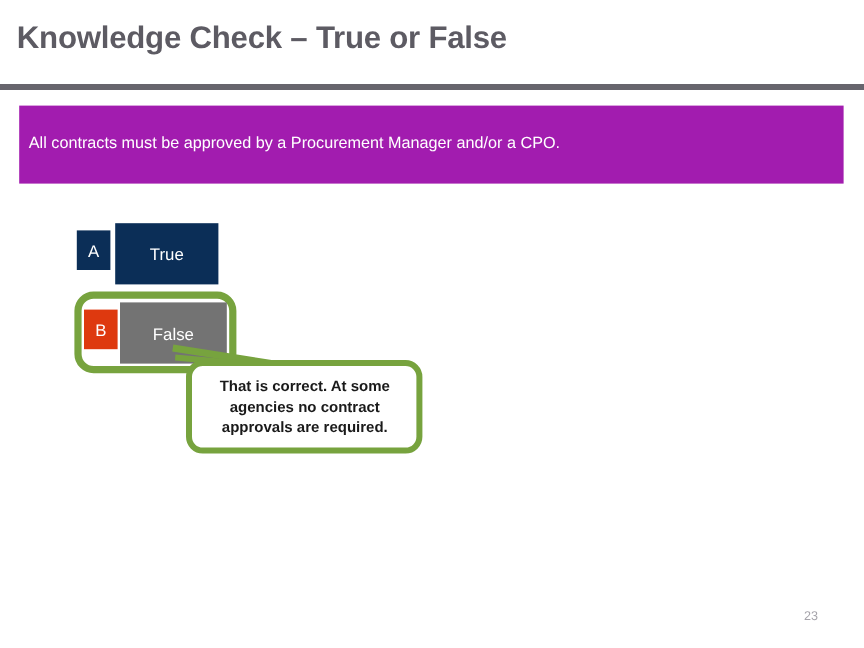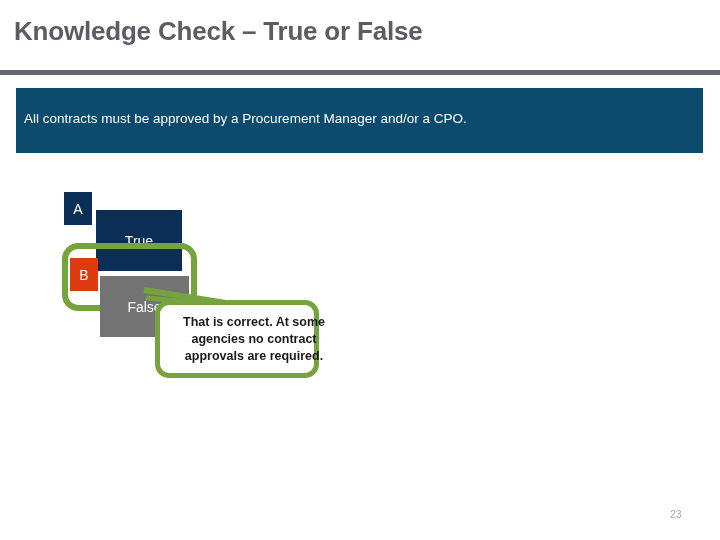--- a/index.html
+++ b/index.html
@@ -48,21 +48,21 @@
     background: #67656d;
   }
 
   
   #question-banner {
     position: absolute;
     left: 16px;
     top: 88px;
     width: 687px;
     height: 65px;
-    background: #0c4a6e;
+    background: #a21caf;
   }
   #question-text {
     position: absolute;
     left: 8px;
     top: 22px;
     width: 670px;
     font-size: 13.5px;
     color: #ffffff;
     line-height: 17px;
   }
@@ -76,27 +76,26 @@
     width: 28px;
     height: 33px;
     font-size: 14px;
     color: #ffffff;
     display: flex;
     align-items: center;
     justify-content: center;
   }
   .option-body {
     position: absolute;
-    height: 61px;
+    height: 51px;
     font-size: 14px;
     color: #ffffff;
     display: flex;
     align-items: center;
     justify-content: center;
-    margin-top: 24px;
   }
 
   
   #option-a-letter {
     left: 16px;
     top: 192px;
     background: #0b2e57;
   }
   #option-a-body {
     left: 48px;
@@ -139,21 +138,21 @@
     width: 230px;
     height: 50px;
     pointer-events: none;
   }
 
   
   #feedback-callout {
     position: absolute;
     left: 155px;
     top: 300px;
-    width: 164px;
+    width: 197px;
     height: 78px;
     border: 5px solid #77a33e;
     border-radius: 14px;
     box-sizing: border-box;
     background: #ffffff;
   }
   #feedback-text {
     position: absolute;
     left: 8px;
     top: 9px;

